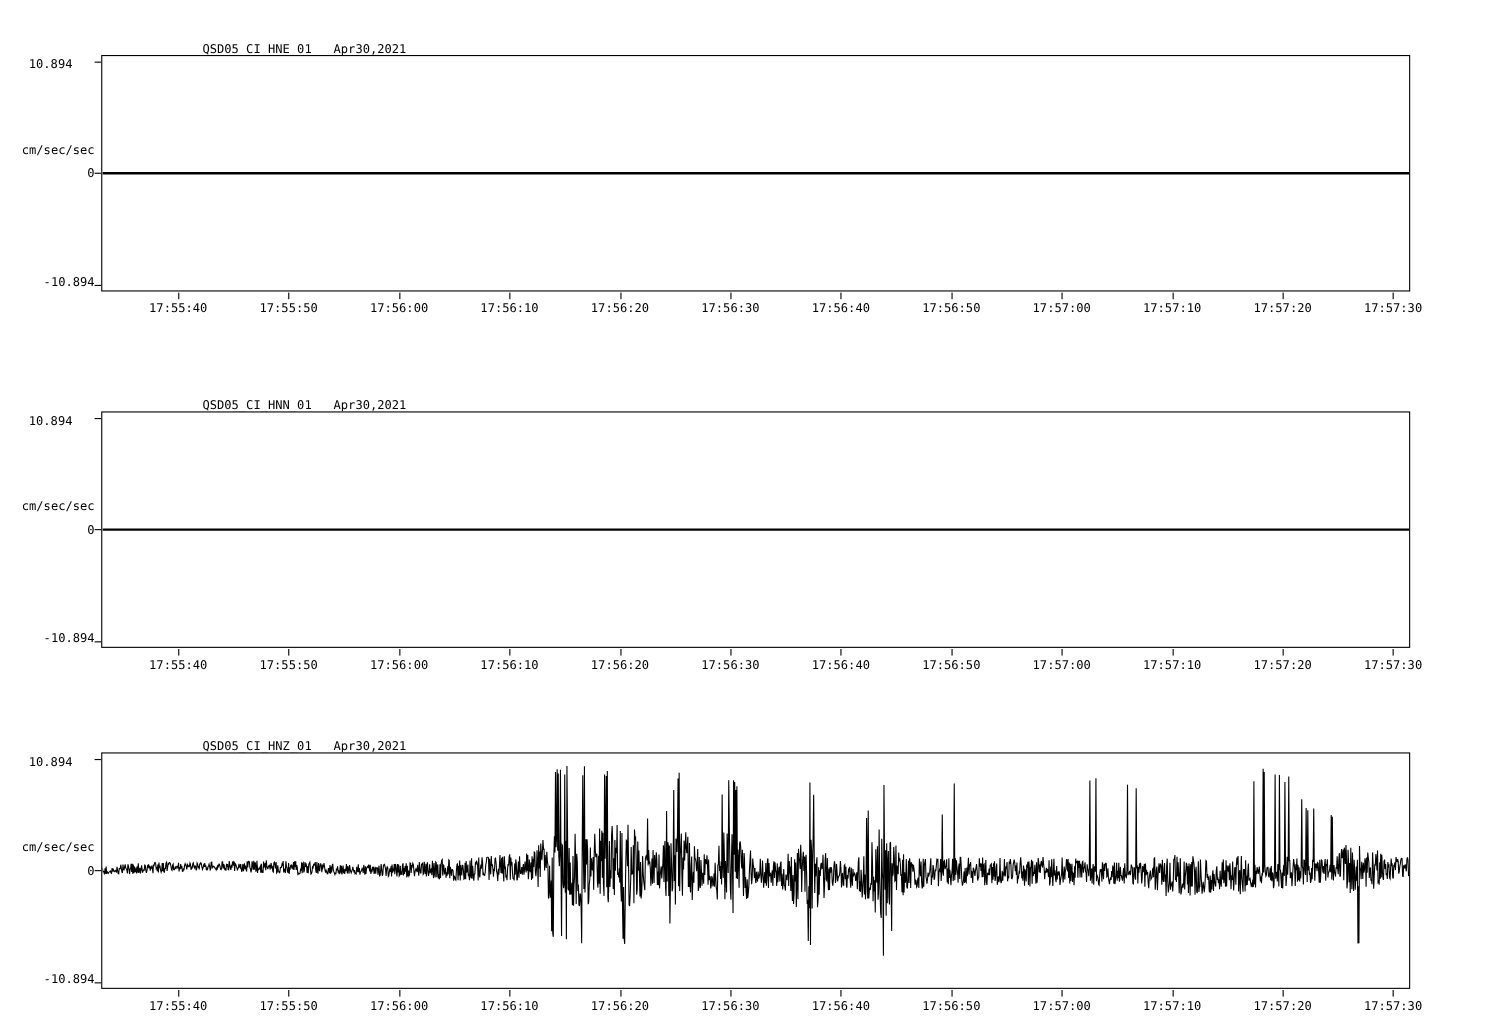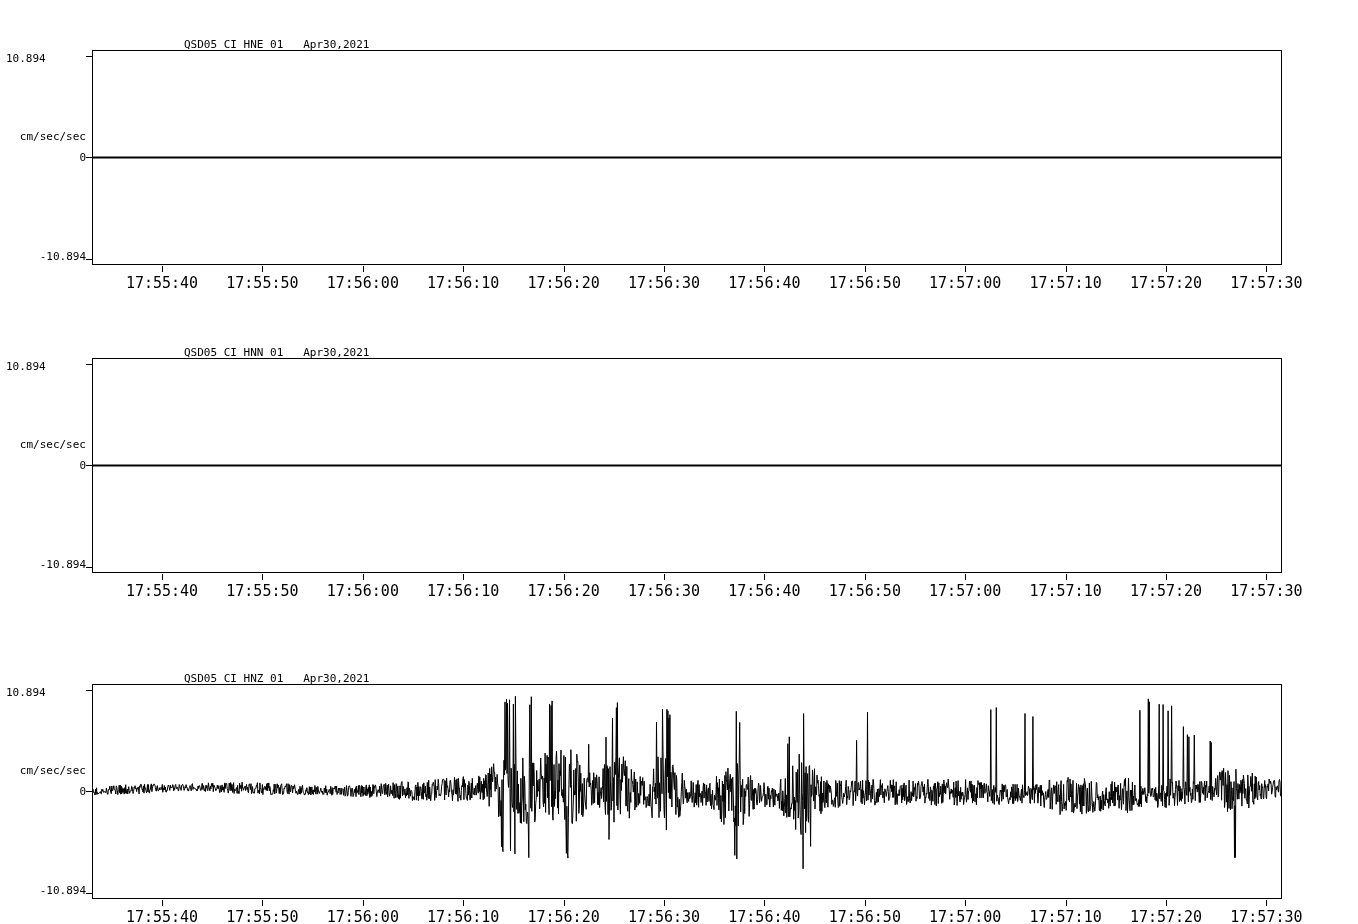--- a/index.html
+++ b/index.html
@@ -19,21 +19,21 @@
     width: 1358px;
     height: 924px;
   }
   .panel {
     position: absolute;
     left: 0;
     width: 1358px;
     height: 290px;
   }
   .panel-1 { top: 10px; }
-  .panel-2 { top: 318px; }
+  .panel-2 { top: 334px; }
   .panel-3 { top: 644px; }
 
   .plot-frame {
     position: absolute;
     left: 92px;
     top: 40px;
     width: 1190px;
     height: 215px;
     border: 1px solid #000000;
     box-sizing: border-box;
@@ -46,21 +46,21 @@
     top: 28px;
     font-size: 11px;
     letter-spacing: 0px;
     white-space: pre;
   }
   .ylabel-top {
     position: absolute;
     right: 1272px;
     top: 42px;
     width: 80px;
-    text-align: left;
+    text-align: center;
     font-size: 11px;
     white-space: pre;
   }
   .ylabel-bottom {
     position: absolute;
     right: 1272px;
     top: 240px;
     width: 80px;
     text-align: right;
     font-size: 11px;
@@ -94,21 +94,21 @@
   .tick {
     position: absolute;
     top: 0;
     width: 1px;
     height: 6px;
     background: #000000;
   }
   .tick-label {
     position: absolute;
     top: 8px;
-    font-size: 15px;
+    font-size: 11px;
     transform: translateX(-50%);
     white-space: pre;
   }
   .ytick {
     position: absolute;
     left: 86px;
     width: 6px;
     height: 1px;
     background: #000000;
   }

